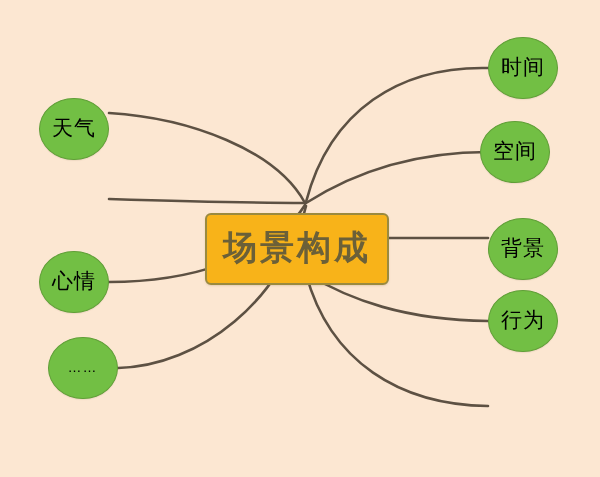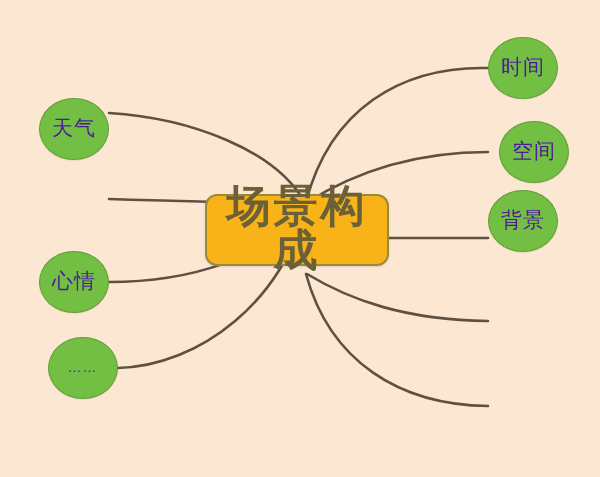--- a/index.html
+++ b/index.html
@@ -34,44 +34,44 @@
     text-align: center;
     line-height: 1;
     user-select: none;
   }
   .leaf {
     width: 70px;
     height: 62px;
     border-radius: 50% / 50%;
     background: #72bf44;
     border: 1.5px solid #5f9e37;
-    color: #4c1d95;
+    color: #000000;
     font-size: 21px;
     letter-spacing: 1px;
     z-index: 3;
     box-shadow: 0 1px 1px rgba(120,90,60,0.10);
   }
   .leaf .label {
     display: block;
     transform: translateY(-1px);
   }
   .leaf.dots {
     font-size: 13px;
     letter-spacing: 2px;
   }
   .center {
     left: 205px;
-    top: 194px;
+    top: 213px;
     width: 184px;
     height: 72px;
-    border-radius: 12px;
+    border-radius: 6px;
     background: #f8b319;
     border: 2px solid #9a8a3f;
     color: #6b6038;
-    font-size: 44px;
+    font-size: 34px;
     font-weight: bold;
     letter-spacing: 3px;
     z-index: 4;
     box-shadow: 0 1px 2px rgba(120,90,60,0.18);
   }
   .center .label {
     display: block;
     transform: translateY(-2px);
   }
 </style>
@@ -105,20 +105,23 @@
   <div class="node leaf" style="left:39px; top:251px;justify-content:center;">
     <span class="label">心情</span>
   </div>
   <div class="node leaf dots" style="left:48px; top:337px;">
     <span class="label">……</span>
   </div>
 
   <div class="node leaf" style="left:488px; top:37px;">
     <span class="label">时间</span>
   </div>
-  <div class="node leaf" style="left:499px; top:121px;">
+  <div class="node leaf" style="left:480px; top:121px;">
     <span class="label">空间</span>
   </div>
-  <div class="node leaf" style="left:488px; top:190px;text-align:center;">
+  <div class="node leaf" style="left:488px; top:218px;text-align:center;">
     <span class="label">背景</span>
+  </div>
+  <div class="node leaf" style="left:488px; top:290px;">
+    <span class="label">行为</span>
   </div>
 
 </div>
 
 </body></html>

